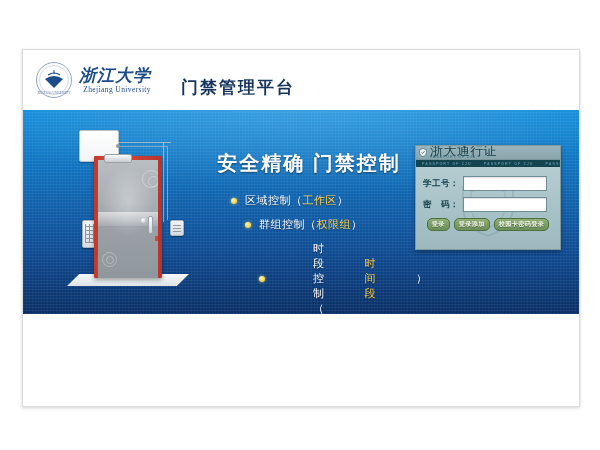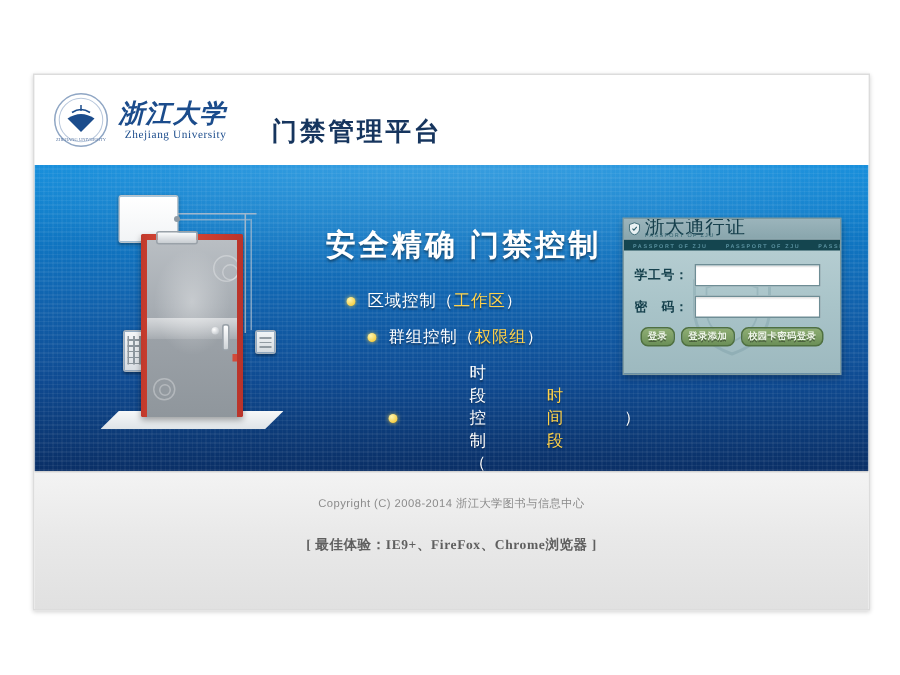--- a/index.html
+++ b/index.html
@@ -337,18 +337,14 @@
         <div class="btnrow">
           <div class="gbtn">登录</div>
           <div class="gbtn">登录添加</div>
           <div class="gbtn">校园卡密码登录</div>
         </div>
       </div>
 
     </div>
   </div>
 
-  <div class="footer">
-    <div class="copy">Copyright (C) 2008-2014 浙江大学图书与信息中心</div>
-    <div class="browser">[ 最佳体验：IE9+、FireFox、Chrome浏览器 ]</div>
-  </div>
 
 </div>
 
 </body></html>

